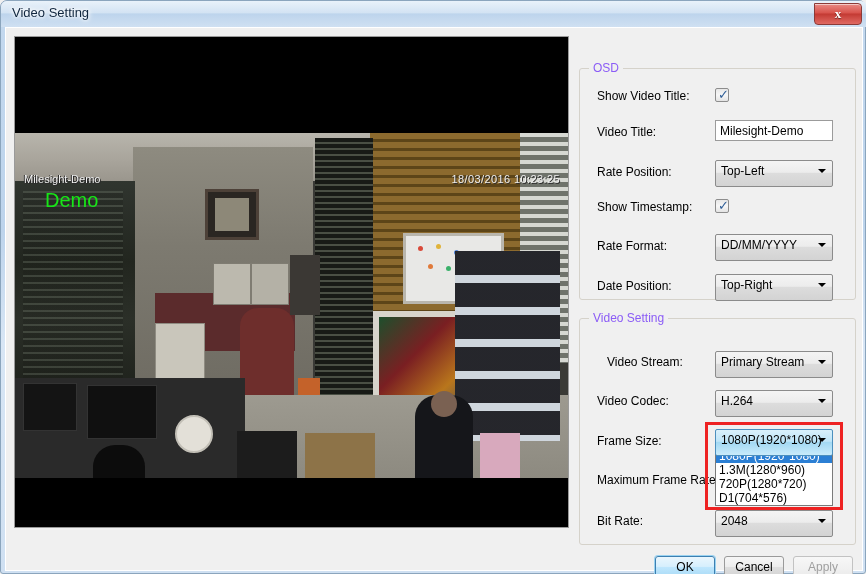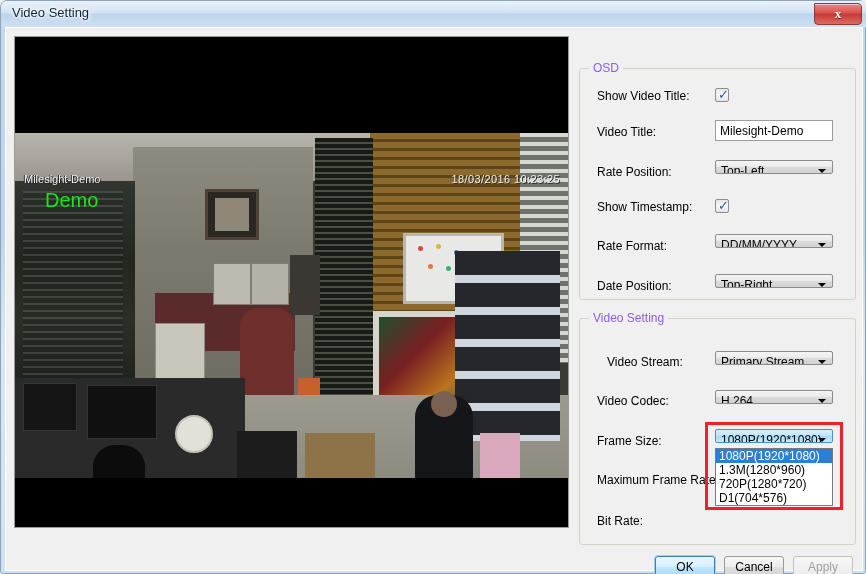--- a/index.html
+++ b/index.html
@@ -169,21 +169,21 @@
     font-size:12px;
     color:#000;
     padding:2px 4px;
     line-height:17px;
     white-space:nowrap;
     overflow:hidden;
   }
   
   .combo{
     position:absolute;
-    height:14px;
+    height:27px;
     box-sizing:border-box;
     border:1px solid #8b8b8b;
     border-radius:2px;
     background:linear-gradient(to bottom,#f4f4f4 0%,#ececec 45%,#dcdcdc 50%,#d3d3d3 100%);
     font-size:12px;color:#000;
     padding:2px 20px 4px 5px;
     line-height:16px;
     white-space:nowrap;
     overflow:hidden;
     cursor:default;
@@ -376,20 +376,24 @@
 
     <span class="field-label" style="left:591px;top:406px;">Frame Size:</span>
     <div class="combo focused" style="left:709px;top:401px;width:118px;z-index:41;">
       <span>1080P(1920*1080)</span>
       <span class="arrow"></span>
     </div>
 
     <span class="field-label" style="left:591px;top:445px;">Maximum Frame Rate:</span>
 
     <span class="field-label" style="left:591px;top:486px;">Bit Rate:</span>
+    <div class="combo" style="left:709px;top:482px;width:118px;">
+      <span>2048</span>
+      <span class="arrow"></span>
+    </div>
 
     <div id="dropdown-list">
         <div class="dd-item selected">1080P(1920*1080)</div>
         <div class="dd-item">1.3M(1280*960)</div>
         <div class="dd-item">720P(1280*720)</div>
         <div class="dd-item">D1(704*576)</div>
       </div>
 
     <div id="red-highlight"></div>
 

